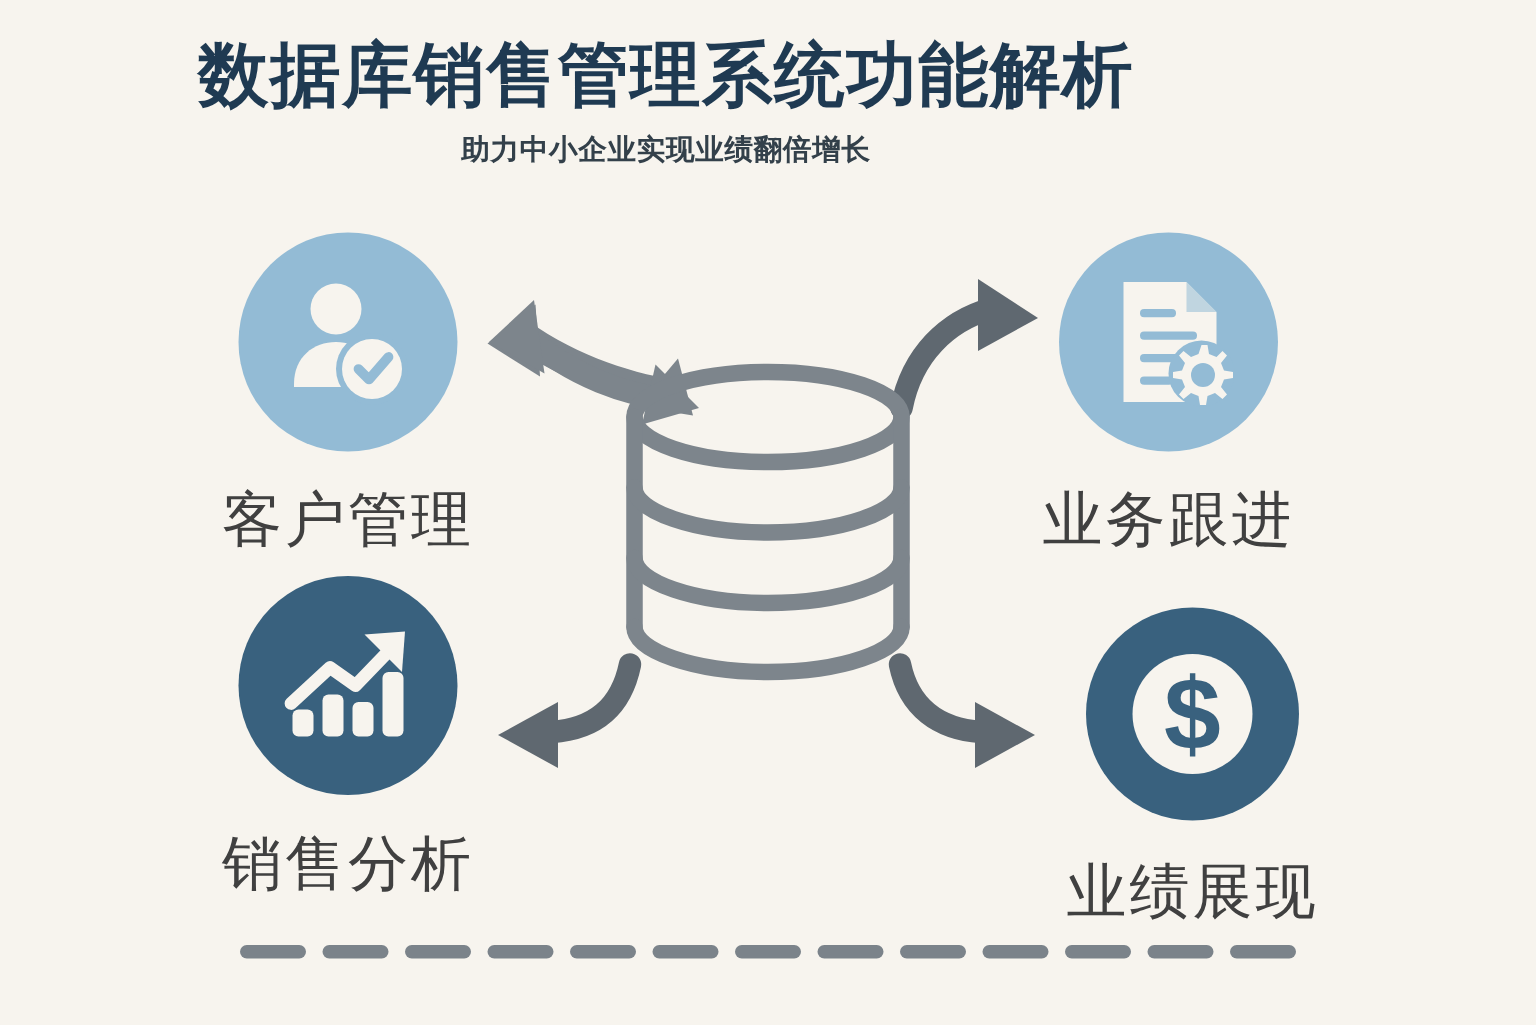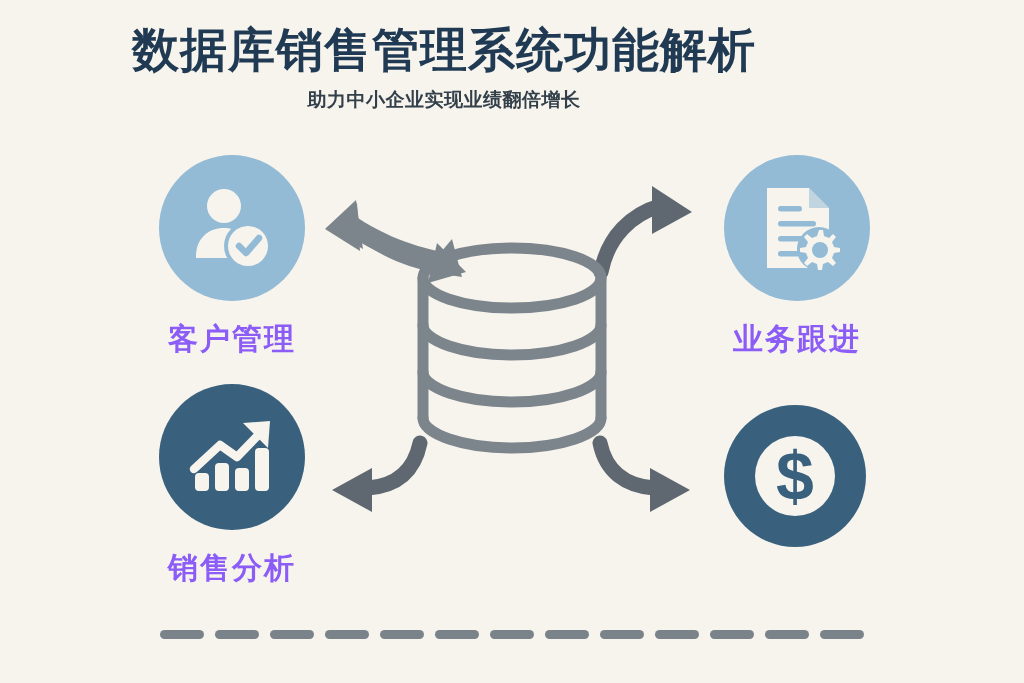--- a/index.html
+++ b/index.html
@@ -48,42 +48,42 @@
     white-space: nowrap;
   }
 
   
   .node {
     position: absolute;
     width: 190px;
     text-align: center;
   }
   .node-tl { left: 137px; top: 155px; }
-  .node-tr { left: 702px; top: 155px; }
+  .node-tr { left: 684px; top: 155px; }
   .node-bl { left: 137px; top: 384px; }
   .node-br { left: 700px; top: 403px; }
 
   .circle {
     width: 146px;
     height: 146px;
     border-radius: 50%;
     margin: 0 auto;
     display: flex;
     align-items: center;
     justify-content: center;
   }
   .circle-light { background: #93BBD5; }
   .circle-dark  { background: #39617E; }
   .circle-ring  { background: transparent; }
 
   .node-label {
     margin-top: 18px;
-    font-size: 30px;
-    font-weight: bold;
-    color: #8b5cf6;
+    font-size: 40px;
+    font-weight: normal;
+    color: #404040;
     letter-spacing: 2px;
     white-space: nowrap;
   }
 
   
   .center-db {
     position: absolute;
     left: 404px;
     top: 238px;
     width: 216px;
@@ -223,20 +223,21 @@
   </div>
 
   <div class="node node-br">
     <div class="circle circle-ring">
       <svg viewBox="0 0 146 146" width="146" height="146" xmlns="http://www.w3.org/2000/svg">
         <circle cx="73" cy="73" r="71" fill="#39617E"></circle>
         <circle cx="73" cy="73" r="40" fill="#F7F4EE"></circle>
         <text x="73" y="73" fill="#39617E" font-family="'Liberation Sans', sans-serif" font-size="68" font-weight="bold" text-anchor="middle" dominant-baseline="central">$</text>
       </svg>
     </div>
+    <div class="node-label">业绩展现</div>
   </div>
 
   <div class="divider">
       <div class="dash" style="background: rgb(123, 131, 138);"></div>
       <div class="dash" style="background: rgb(123, 131, 138);"></div>
       <div class="dash" style="background: rgb(123, 131, 138);"></div>
       <div class="dash" style="background: rgb(123, 131, 138);"></div>
       <div class="dash" style="background: rgb(123, 131, 138);"></div>
       <div class="dash" style="background: rgb(123, 131, 138);"></div>
       <div class="dash" style="background: rgb(123, 131, 138);"></div>

